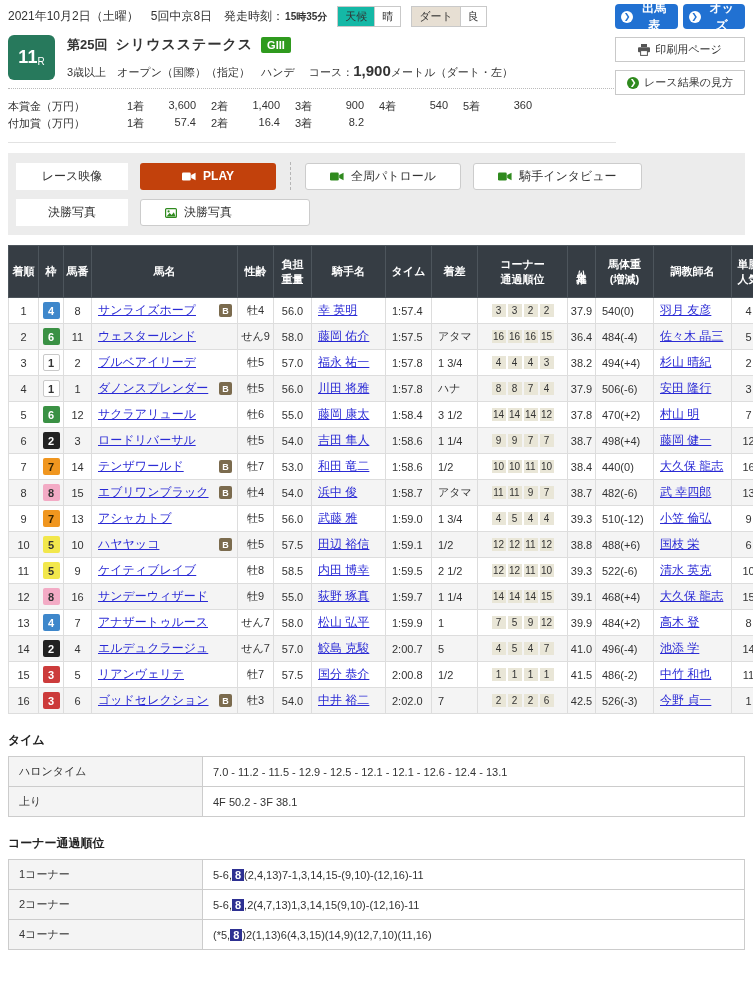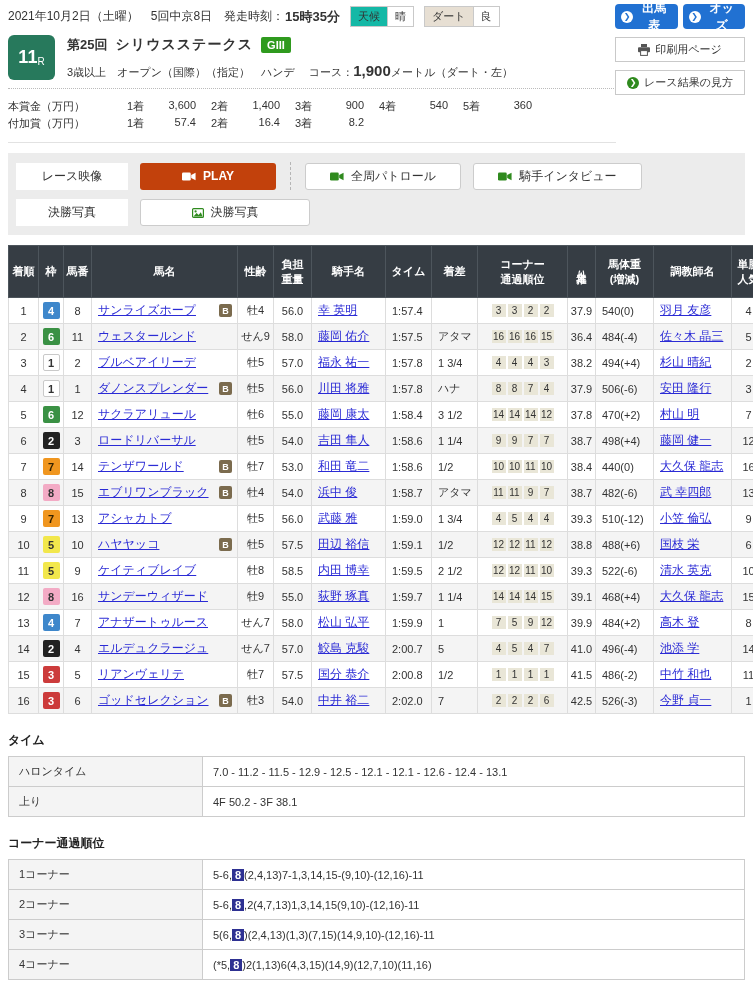--- a/index.html
+++ b/index.html
@@ -3,21 +3,21 @@
 <meta charset="utf-8">
 <style>
   * { box-sizing: border-box; }
   html,body { margin:0; padding:0; background:#fff; }
   body { width:753px; font-family:"Liberation Sans","DejaVu Sans",sans-serif; color:#333; font-size:12px; }
   .page { position:relative; padding:6px 8px 14px; }
 
   
   .topline { display:flex; align-items:center; }
   .date-text { font-size:12px; }
-  .start-time { font-size:13px; font-weight:bold; margin-left:1px; }
+  .start-time { font-size:10px; font-weight:bold; margin-left:1px; }
   .badge-pair { display:inline-flex; border:1px solid #c9c9c9; font-size:11px; margin-left:10px; line-height:1; }
   .badge-pair .bl { padding:4px 7px; }
   .blue-bg { background:#14b8a6; }
   .tan-bg { background:#e7dfd3; }
   .badge-val { padding:4px 7px; background:#fff; border-left:1px solid #c9c9c9; }
 
   
   .right-col { position:absolute; top:4px; right:8px; width:130px; display:flex; flex-direction:column; gap:8px; }
   .blue-row { display:flex; gap:5px; }
   .btn-blue { flex:1; display:flex; align-items:center; justify-content:center; gap:4px; background:#2171d2; color:#fff; border:none; border-radius:4px; font-weight:bold; font-size:12px; height:25px; cursor:pointer; font-family:inherit; }
@@ -46,21 +46,21 @@
   .pair { display:inline-flex; }
   .pair .pl { width:32px; text-align:right; }
   .pair .pv { width:52px; text-align:right; }
 
   
   .media { background:#ececec; margin-top:10px; padding:9px 8px; display:flex; flex-direction:column; gap:9px; }
   .media-row { display:flex; align-items:center; gap:12px; }
   .media-label { background:#fff; width:112px; height:27px; display:flex; align-items:center; justify-content:center; font-size:12px; flex:none; }
   .btn-play { width:136px; height:27px; background:#c2410c; color:#fff; font-weight:bold; border:none; border-radius:3px; display:flex; align-items:center; justify-content:center; gap:7px; font-size:12px; cursor:pointer; font-family:inherit; }
   .vdiv { width:0; height:28px; border-left:1px dashed #b5b5b5; margin:0 2px; }
-  .btn-media { height:27px; background:#fff; border:1px solid #ccc; border-radius:3px; display:flex; align-items:center; justify-content:center; gap:7px; font-size:12px; padding:0 24px; cursor:pointer; color:#333; font-family:inherit; }
+  .btn-media { height:27px; background:#fff; border:1px solid #ccc; border-radius:3px; display:flex; align-items:center; gap:7px; font-size:12px; padding:0 24px; cursor:pointer; color:#333; font-family:inherit; }
   svg.cam { width:14px; height:9px; fill:currentColor; }
   .green-ic { color:#2f8a1e; }
 
   
   table.results { width:100%; border-collapse:collapse; table-layout:fixed; margin-top:10px; }
   .results th { background:#363d44; color:#fff; font-size:11px; font-weight:bold; border:1px solid #4d555c; padding:4px 1px; height:52px; vertical-align:middle; text-align:center; white-space:pre-line; line-height:1.3; }
   .results th.vert span { writing-mode:vertical-rl; text-orientation:upright; font-size:10px; letter-spacing:-1px; }
   .results td { border:1px solid #ddd; font-size:11px; text-align:center; padding:4px 2px; vertical-align:middle; height:17px; }
   .results tr.alt { background:#f4f4f4; }
   .waku { display:inline-flex; width:17px; height:17px; align-items:center; justify-content:center; font-size:11px; font-weight:bold; border-radius:2px; }
@@ -600,24 +600,20 @@
       <tbody id="cornerbody">
         <tr>
           <td class="lbl">1コーナー</td>
           <td>5-6,<span class="mark8">8</span>(2,4,13)7-1,3,14,15-(9,10)-(12,16)-11</td>
         </tr>
         <tr>
           <td class="lbl">2コーナー</td>
           <td>5-6,<span class="mark8">8</span>,2(4,7,13)1,3,14,15(9,10)-(12,16)-11</td>
         </tr>
         <tr>
-          <td class="lbl">3コーナー</td>
-          <td>5(6,<span class="mark8">8</span>)(2,4,13)(1,3)(7,15)(14,9,10)-(12,16)-11</td>
-        </tr>
-        <tr>
           <td class="lbl">4コーナー</td>
           <td>(*5,<span class="mark8">8</span>)2(1,13)6(4,3,15)(14,9)(12,7,10)(11,16)</td>
         </tr>
       </tbody>
     </table>
 
   <div></div>
 
 </div>
 

